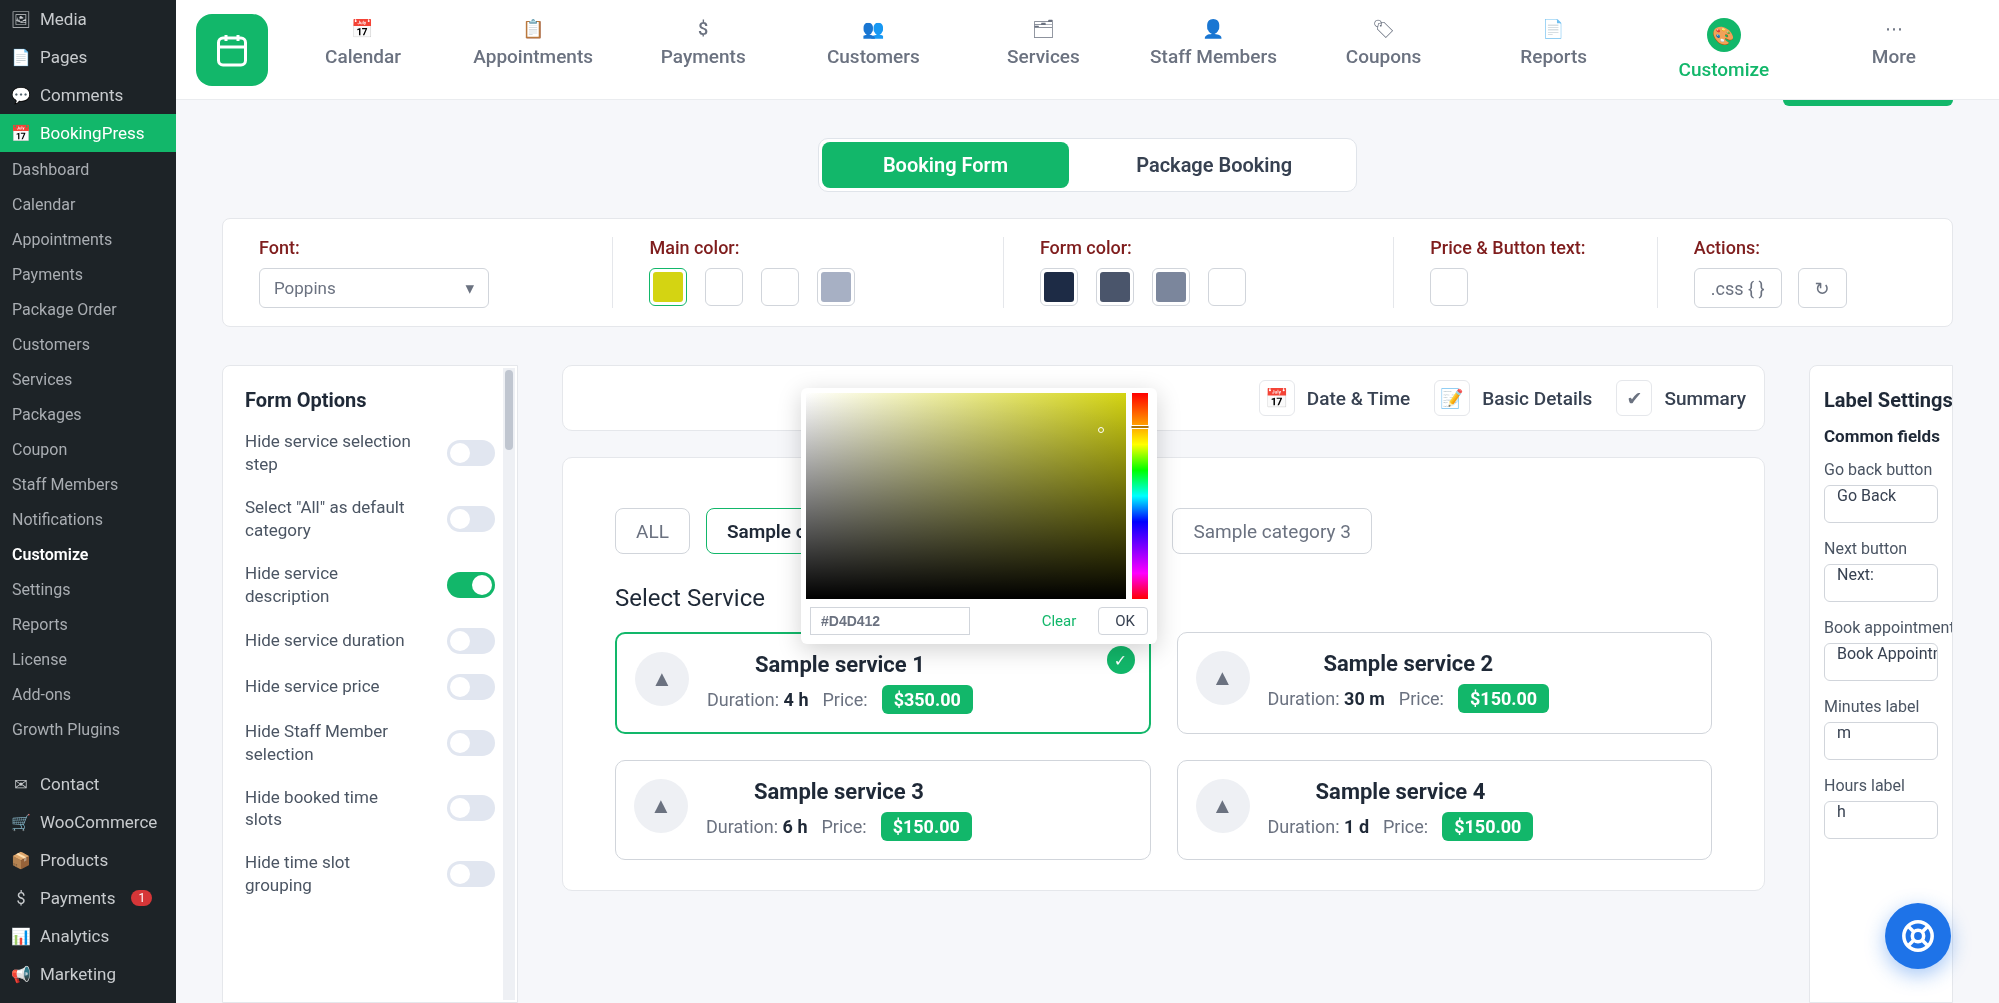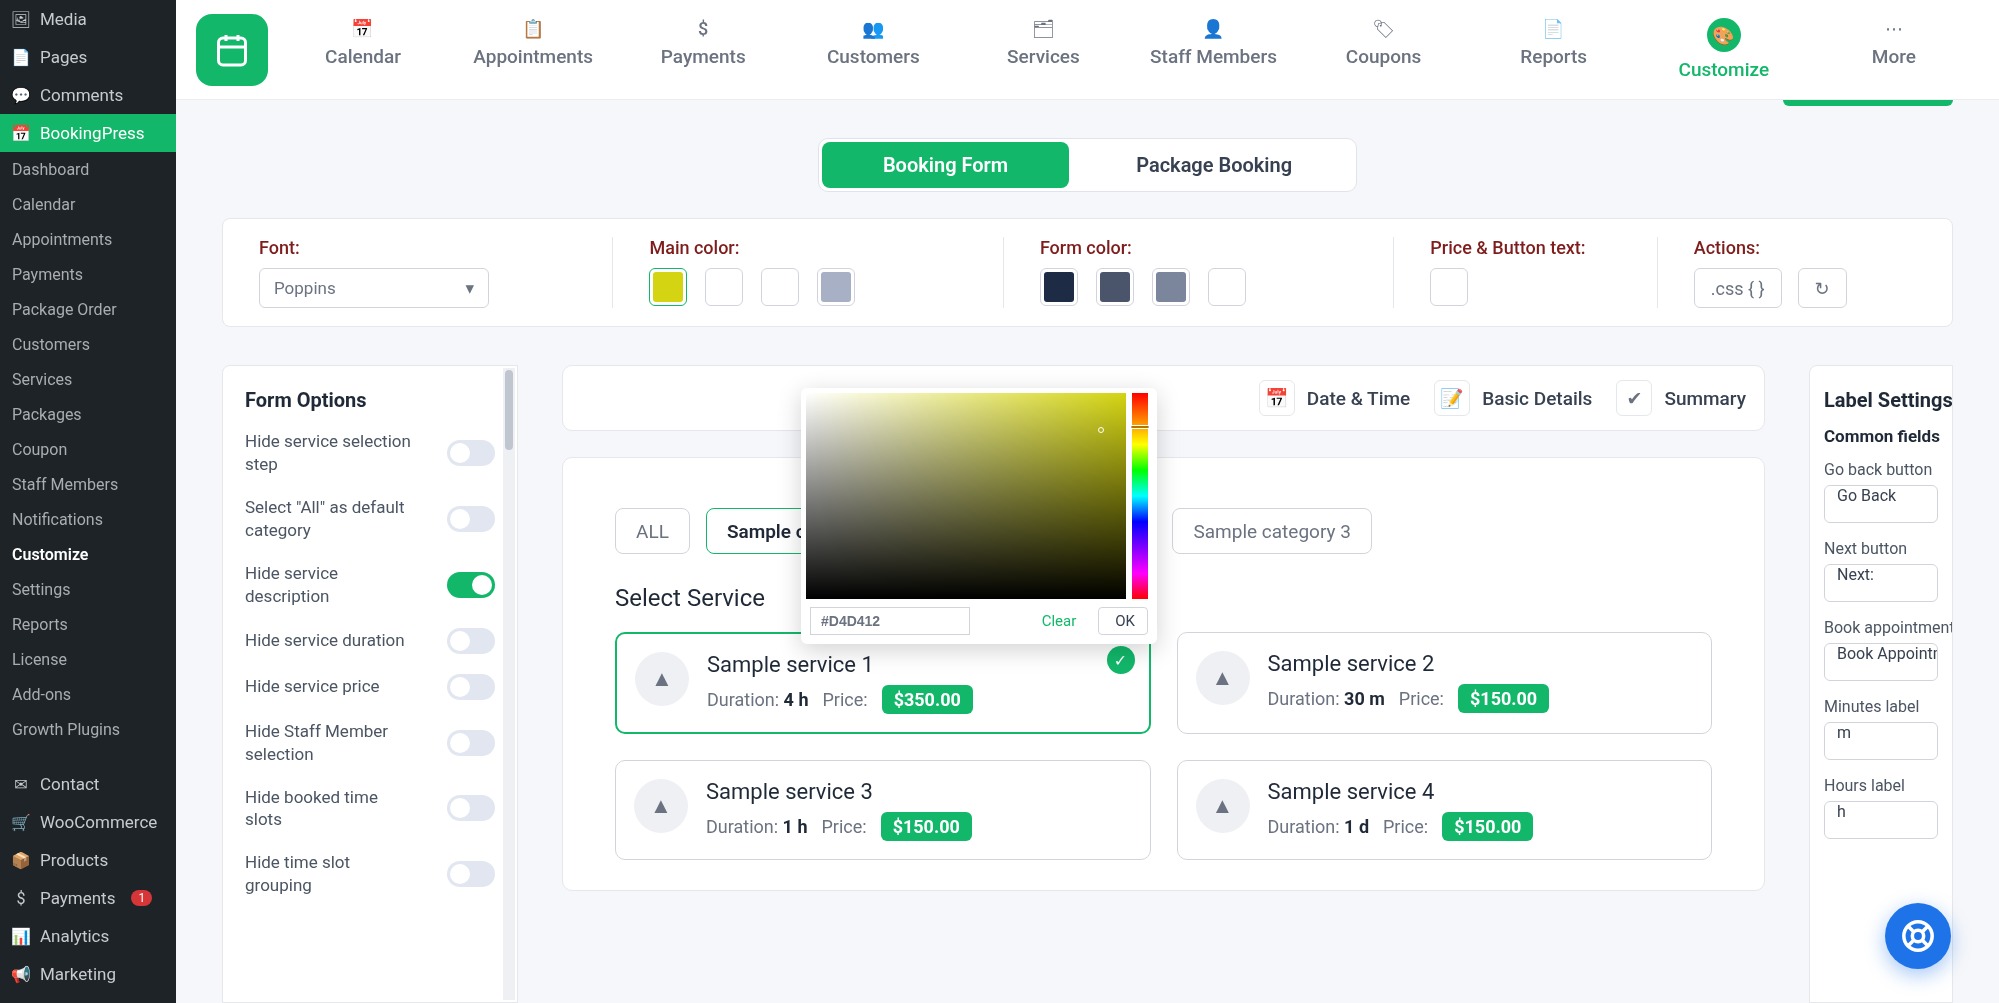--- a/index.html
+++ b/index.html
@@ -84,21 +84,21 @@
 .cat-pills { display:flex; gap:16px; padding: 50px 0 30px; }
 .pill { padding:10px 20px; border:1px solid #d1d5db; border-radius:8px; font-size:19px; color:#6b7280; cursor:pointer; display:flex; align-items:center; gap:10px; }
 .pill.active { border-color:#12b76a; color:#1f2937; font-weight:600; }
 .pill .check { width:24px; height:24px; background:#12b76a; border-radius:50%; display:inline-flex; align-items:center; justify-content:center; color:#fff; font-size:14px; }
 .sec-title { font-size:24px; font-weight:400; color:#1f2937; margin-bottom:20px; }
 .svc-grid { display:grid; grid-template-columns:1fr 1fr; gap:26px; }
 .svc-card { border:1px solid #d1d5db; border-radius:10px; padding:18px; display:flex; gap:18px; position:relative; cursor:pointer; }
 .svc-card.active { border-color:#12b76a; border-width:2px; }
 .svc-card .check-abs { position:absolute; top:12px; right:14px; width:28px; height:28px; background:#12b76a; border-radius:50%; display:flex; align-items:center; justify-content:center; color:#fff; }
 .svc-img { width:54px; height:54px; background:#eef0f4; border-radius:50%; display:flex; align-items:center; justify-content:center; color:#6b7280; font-size:22px; }
-.svc-name { font-size:22px; font-weight:400; color:#1f2937; margin-bottom:8px; }
+.svc-name { font-size:22px; font-weight:700; color:#1f2937; margin-bottom:8px;text-align:center; }
 .svc-meta { font-size:18px; color:#6b7280; display:flex; gap:14px; align-items:center; }
 .svc-meta b { color:#1f2937; font-weight:700; }
 .price-tag { background:#12b76a; color:#fff; padding:4px 12px; border-radius:6px; font-weight:700; }
 
 .right-panel { width:144px; background:#fff; border:1px solid #e5e7eb; border-radius:8px 0 0 0; padding:22px 14px; overflow:hidden; }
 .rp-title { font-size:20px; font-weight:700; color:#1f2937; margin-bottom:14px; white-space:nowrap; }
 .rp-sub { font-size:17px; font-weight:700; color:#1f2937; margin-bottom:14px; white-space:nowrap; }
 .rp-label { font-size:16px; color:#4b5563; margin-bottom:6px; white-space:nowrap; }
 .rp-input { width:100%; height:38px; border:1px solid #d1d5db; border-radius:6px; padding:0 12px; font-size:16px; color:#374151; margin-bottom:16px; overflow:hidden; white-space:nowrap; }
 
@@ -413,21 +413,21 @@
                       <span>Price:</span>
                       <span class="price-tag">$150.00</span>
                     </div>
                   </div>
                 </div>
                 <div class="svc-card">
                   <div class="svc-img">▲</div>
                   <div>
                     <div class="svc-name">Sample service 3</div>
                     <div class="svc-meta">
-                      <span>Duration: <b>1 h</b></span>
+                      <span>Duration: <b>6 h</b></span>
                       <span>Price:</span>
                       <span class="price-tag">$150.00</span>
                     </div>
                   </div>
                 </div>
                 <div class="svc-card">
                   <div class="svc-img">▲</div>
                   <div>
                     <div class="svc-name">Sample service 4</div>
                     <div class="svc-meta">

